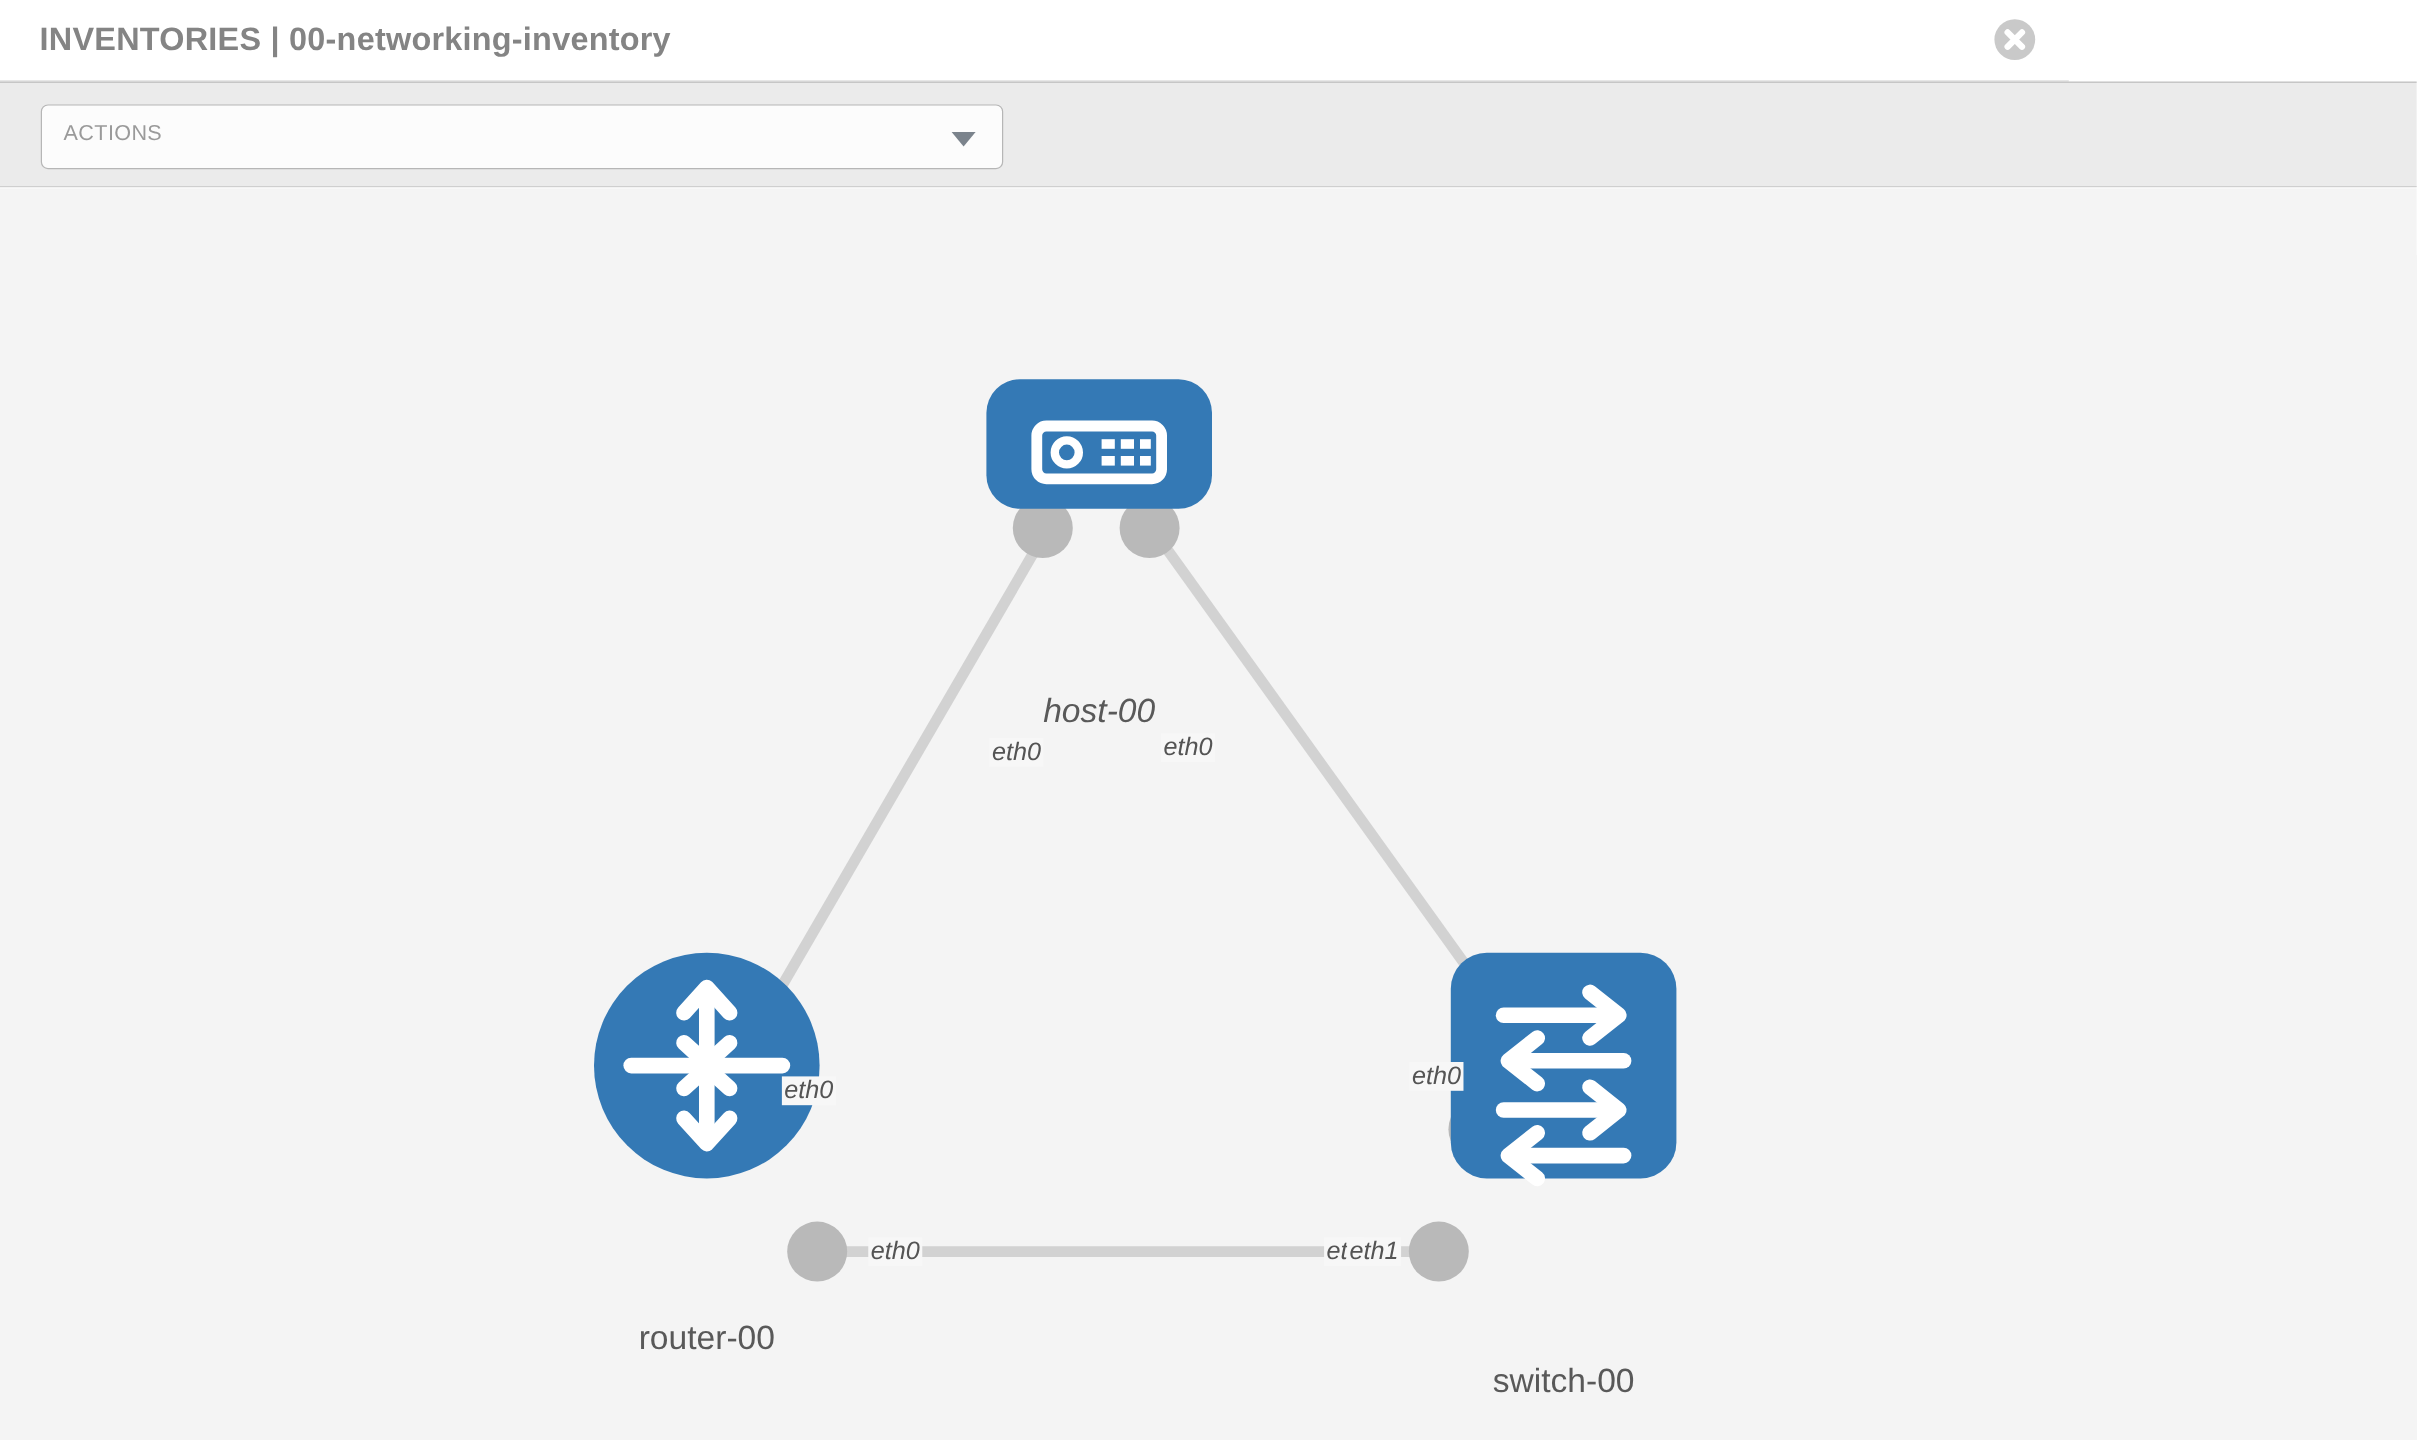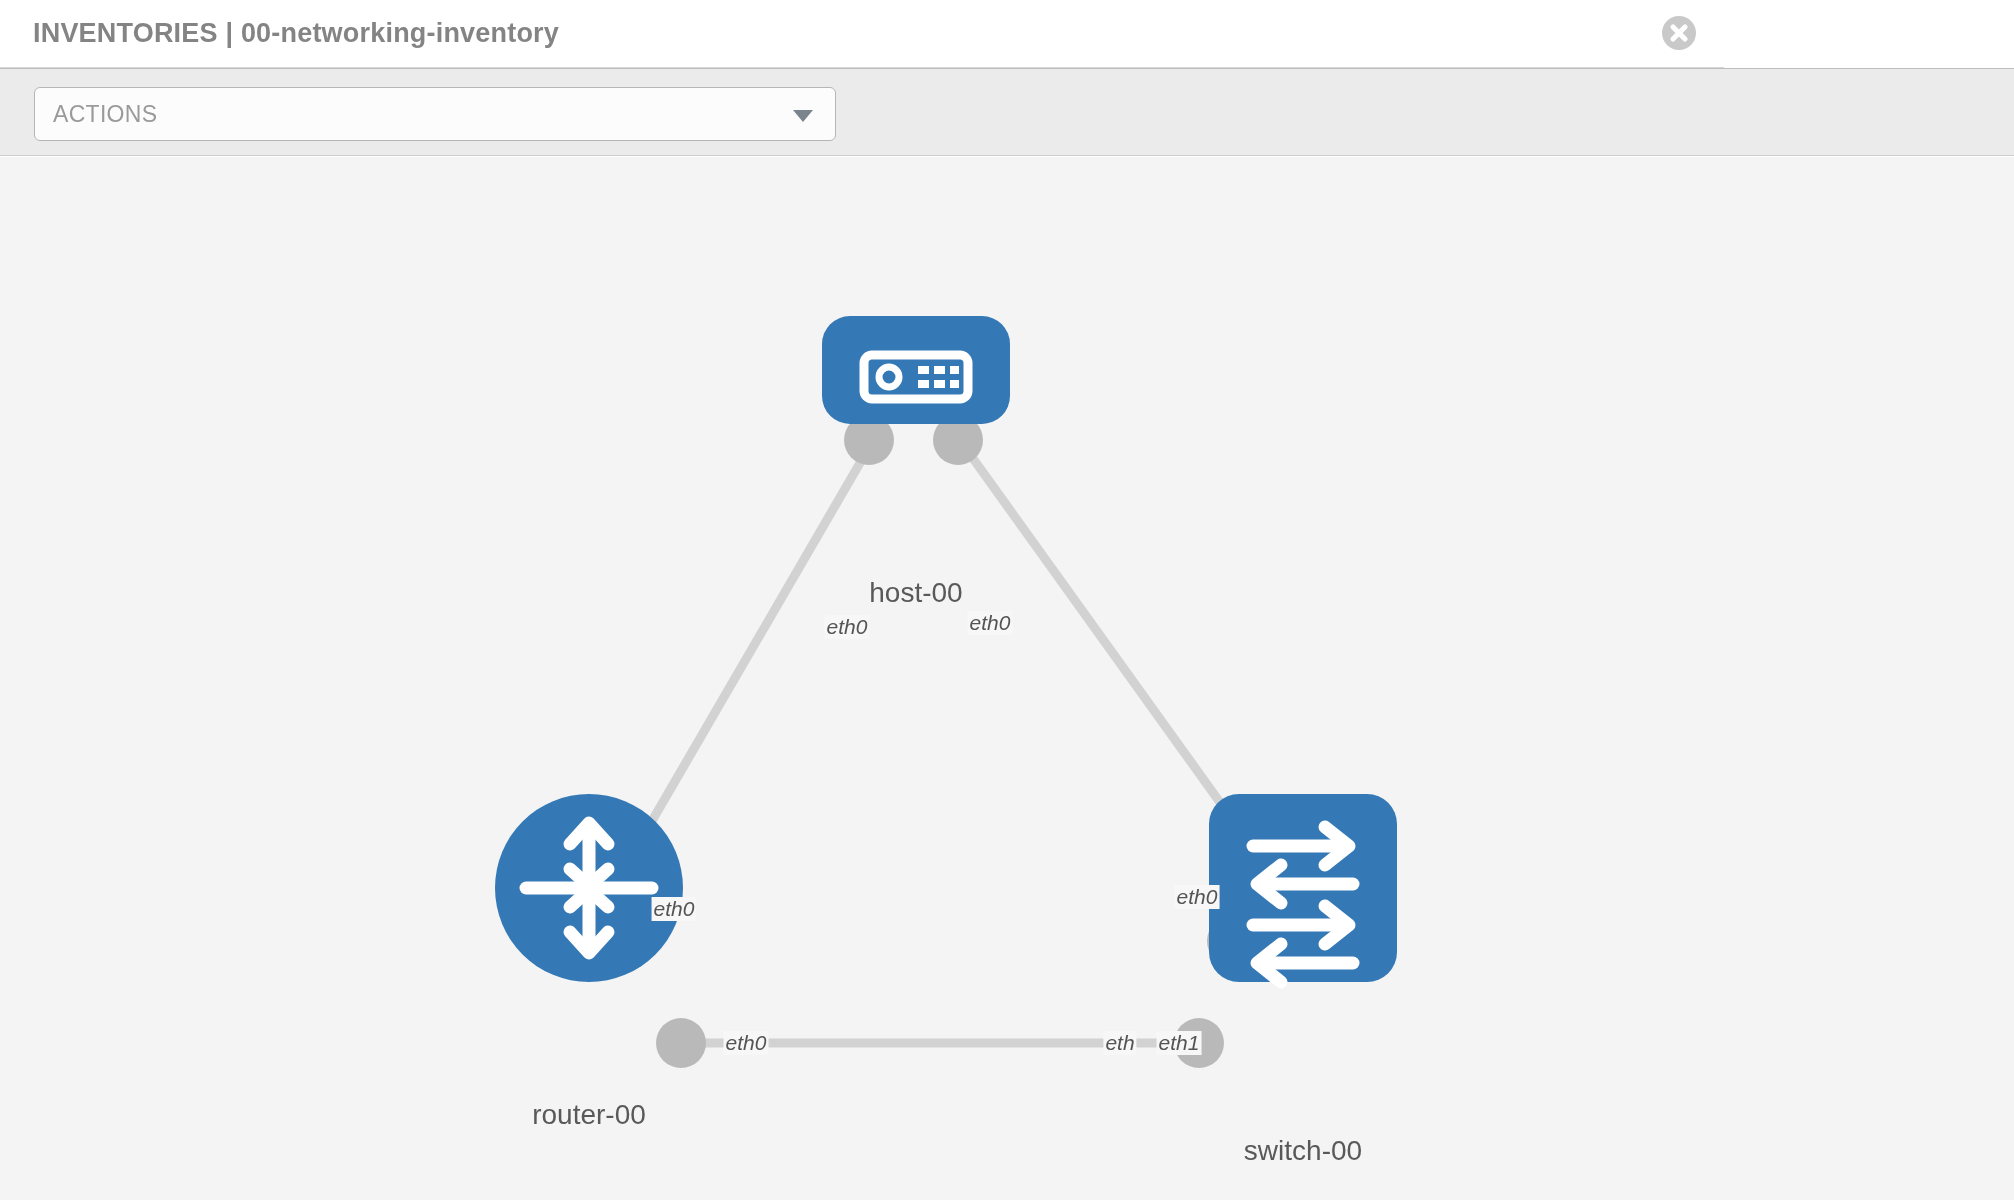--- a/index.html
+++ b/index.html
@@ -69,21 +69,21 @@
     height: 54px;
     background: #fcfcfc;
     border: 1px solid #b6b6b6;
     border-radius: 6px;
     cursor: pointer;
   }
   .actions-select .sel-label {
     position: absolute;
     left: 18px;
     top: 13px;
-    font-size: 23px;
+    font-size: 18px;
     color: #9a9a9a;
     letter-spacing: 0.3px;
   }
   .caret {
     position: absolute;
     right: 22px;
     top: 22px;
     width: 0; height: 0;
     border-left: 10px solid transparent;
     border-right: 10px solid transparent;
@@ -263,26 +263,26 @@
 
           <line x1="1253" y1="768" x2="1345" y2="768"></line>
           <polyline points="1325,749 1349,768 1325,787"></polyline>
 
           <line x1="1353" y1="806" x2="1261" y2="806"></line>
           <polyline points="1281,787 1257,806 1281,825"></polyline>
         </g>
       </g>
     </svg>
 
-    <div class="node-label" style="left:916px; top:420px;">host-00</div>
+    <div class="node-label" style="left:916px; top:420px;font-style:italic;">host-00</div>
     <div class="node-label" style="left:589px; top:942px;">router-00</div>
     <div class="node-label" style="left:1303px; top:978px;">switch-00</div>
 
     <div class="edge-label" style="left:847px; top:470px;">eth0</div>
     <div class="edge-label" style="left:990px; top:466px;">eth0</div>
     <div class="edge-label" style="left:674px; top:752px;">eth0</div>
     <div class="edge-label" style="left:1197px; top:740px;">eth0</div>
     <div class="edge-label" style="left:746px; top:886px;">eth0</div>
     <div class="edge-label" style="left:1120px; top:886px;">eth</div>
-    <div class="edge-label" style="left:1179px; top:886px;">eth1</div>
+    <div class="edge-label" style="left:1145px; top:886px;">eth1</div>
 
   </div>
 </div>
 
 </body></html>

